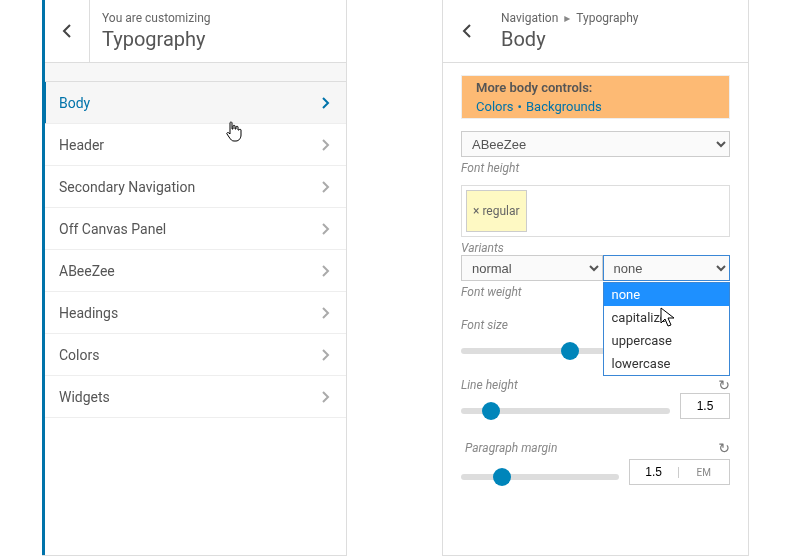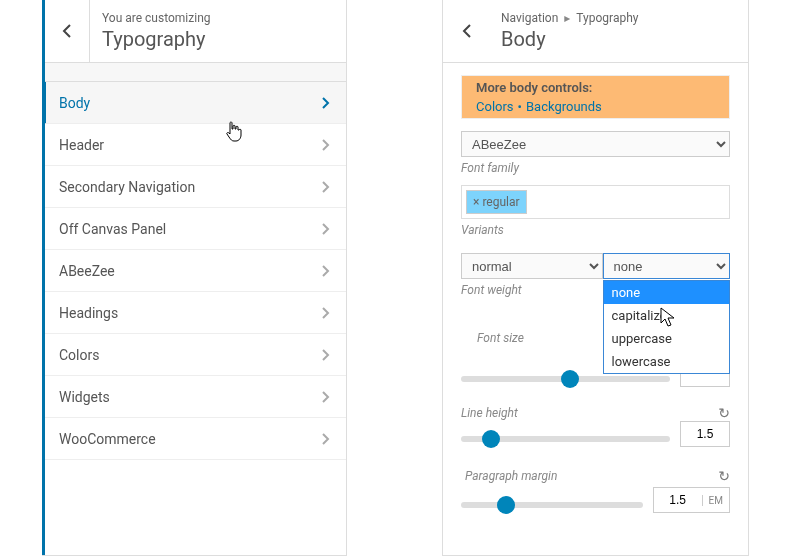--- a/index.html
+++ b/index.html
@@ -22,36 +22,36 @@
   .item.active .chev{color:#0073aa}
   svg{display:block}
   .rbody{padding:12px 18px 0 18px}
   .morebox{border:1px solid #eee;background:#fdba74;padding:4px 14px;margin-bottom:12px;font-size:13px}
   .morebox .title{font-weight:600;color:#555;margin-bottom:4px}
   .morebox a{color:#0073aa;text-decoration:none}
   .morebox .dot{color:#0073aa;margin:0 4px}
   .dropdown{width:100%;height:26px;border:1px solid #ccc;background:#fafafa;color:#555;font-size:13px;padding:0 6px}
   .lbl{font-size:12px;color:#888;font-style:italic;margin-top:4px}
   .tagbox{border:1px solid #ddd;padding:4px;margin-top:10px}
-  .tag{display:inline-block;background:#7dd3fc;border:1px solid #ccc;color:#666;font-size:12px;padding:4px 6px}
-  .row2{margin-top:16px;display:flex;gap:0;position:relative}
+  .tag{display:inline-block;background:#fef9c3;border:1px solid #ccc;color:#666;font-size:12px;padding:13px 6px}
+  .row2{display:flex;gap:0;position:relative}
   .row2 select{flex:1}
   .ddwrap{position:relative;flex:1}
   .dropdown.open{border-color:#3a87d6}
   .dd-open{position:absolute;left:0;right:0;top:27px;border:1px solid #3a87d6;background:#fff;z-index:5}
   .dd-open .opt{padding:4px 8px;font-size:13px;color:#333}
   .dd-open .opt.sel{background:#1e90ff;color:#fff}
   .slider-row{margin-top:18px;position:relative}
   .slider-head{display:flex;justify-content:space-between;align-items:center}
   .reset{color:#777;cursor:pointer;font-size:14px}
   .track{position:relative;height:6px;background:#ddd;border-radius:3px;margin-top:10px}
   .thumb{position:absolute;top:-6px;width:18px;height:18px;border-radius:50%;background:#0085ba}
   .valbox{display:inline-flex;align-items:center;border:1px solid #ccc;height:24px;font-size:12px}
   .valbox input{width:44px;border:none;text-align:center;font-size:12px}
-  .valbox .unit{display:flex;align-items:center;padding:0 6px;border-left:1px solid #ccc;color:#888;font-size:10px}
+  .valbox .unit{display:flex;align-items:center;padding:0 18px;border-left:1px solid #ccc;color:#888;font-size:10px}
   .cursor{position:absolute;pointer-events:none;z-index:50}
 </style>
 </head>
 <body>
 
 <div class="stage">
 
   <div class="panel panel-left">
     <div class="pheader">
       <div class="back">
@@ -123,28 +123,20 @@
           </span>
         </div>
         <div class="item">
           <span>Widgets</span>
           <span class="chev">
             <svg width="8" height="12" viewBox="0 0 8 12">
               <path d="M1 1l5 5-5 5" stroke="currentColor" stroke-width="2" fill="none"></path>
             </svg>
           </span>
         </div>
-        <div class="item">
-          <span>WooCommerce</span>
-          <span class="chev">
-            <svg width="8" height="12" viewBox="0 0 8 12">
-              <path d="M1 1l5 5-5 5" stroke="currentColor" stroke-width="2" fill="none"></path>
-            </svg>
-          </span>
-        </div>
       </div>
   </div>
 
   <svg class="cursor" style="left:225px;top:120px" width="20" height="24">
     <path d="M6 2c1 0 1 1 1 1v6h1V6c0-1 2-1 2 0v3h1V7c0-1 2-1 2 0v3h1c0-1 2-1 2 0v5c0 3-2 6-5 6h-2c-2 0-3-1-5-4l-2-3c-1-1 1-2 2-1l1 1V3c0-1 1-1 1-1z" fill="#fff" stroke="#000" stroke-width="1"></path>
   </svg>
 
   <div class="panel panel-right">
     <div class="pheader">
       <div class="back" style="border-right:none">
@@ -164,21 +156,21 @@
       <div class="morebox">
         <div class="title">More body controls:</div>
         <div>
           <a href="#">Colors</a><span class="dot">•</span><a href="#">Backgrounds</a>
         </div>
       </div>
 
       <select class="dropdown">
         <option>ABeeZee</option>
       </select>
-      <div class="lbl">Font family</div>
+      <div class="lbl">Font height</div>
 
       <div class="tagbox">
         <span class="tag">× regular</span>
       </div>
       <div class="lbl">Variants</div>
 
       <div class="row2">
         <select class="dropdown">
           <option>normal</option>
         </select>
@@ -191,21 +183,21 @@
               <div class="opt">capitalize</div>
               <div class="opt">uppercase</div>
               <div class="opt">lowercase</div>
             </div>
         </div>
       </div>
       <div class="lbl">Font weight</div>
 
       <div class="slider-row">
         <div class="slider-head">
-          <span class="lbl" style="margin:16px">Font size</span>
+          <span class="lbl" style="margin:0">Font size</span>
           <span class="reset">↻</span>
         </div>
         <div style="display:flex;align-items:center;gap:10px">
           <div class="track" style="flex:1">
             <div class="thumb" style="left:48%"></div>
           </div>
           <div class="valbox">
             <input type="text" value="" style="">
           </div>
         </div>

